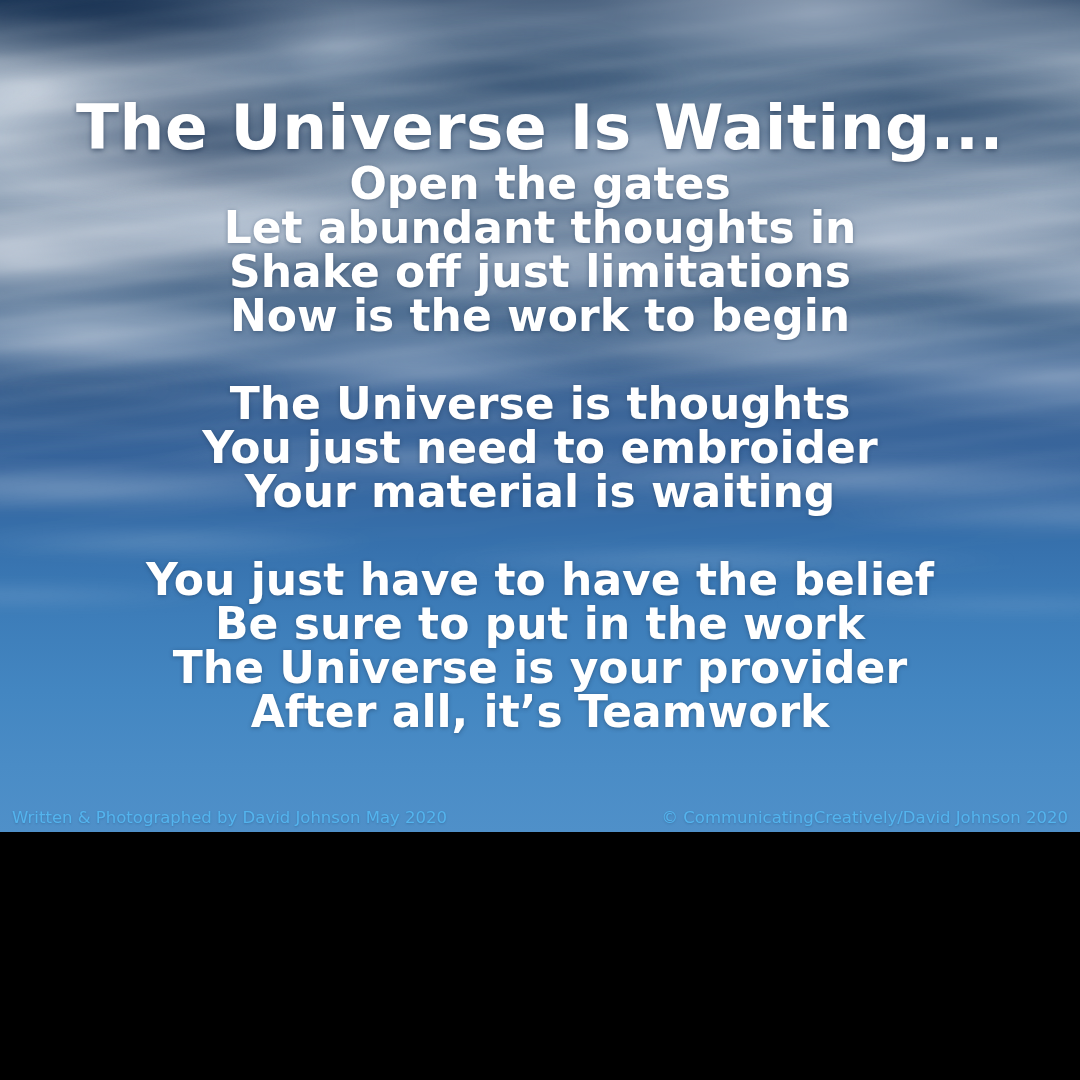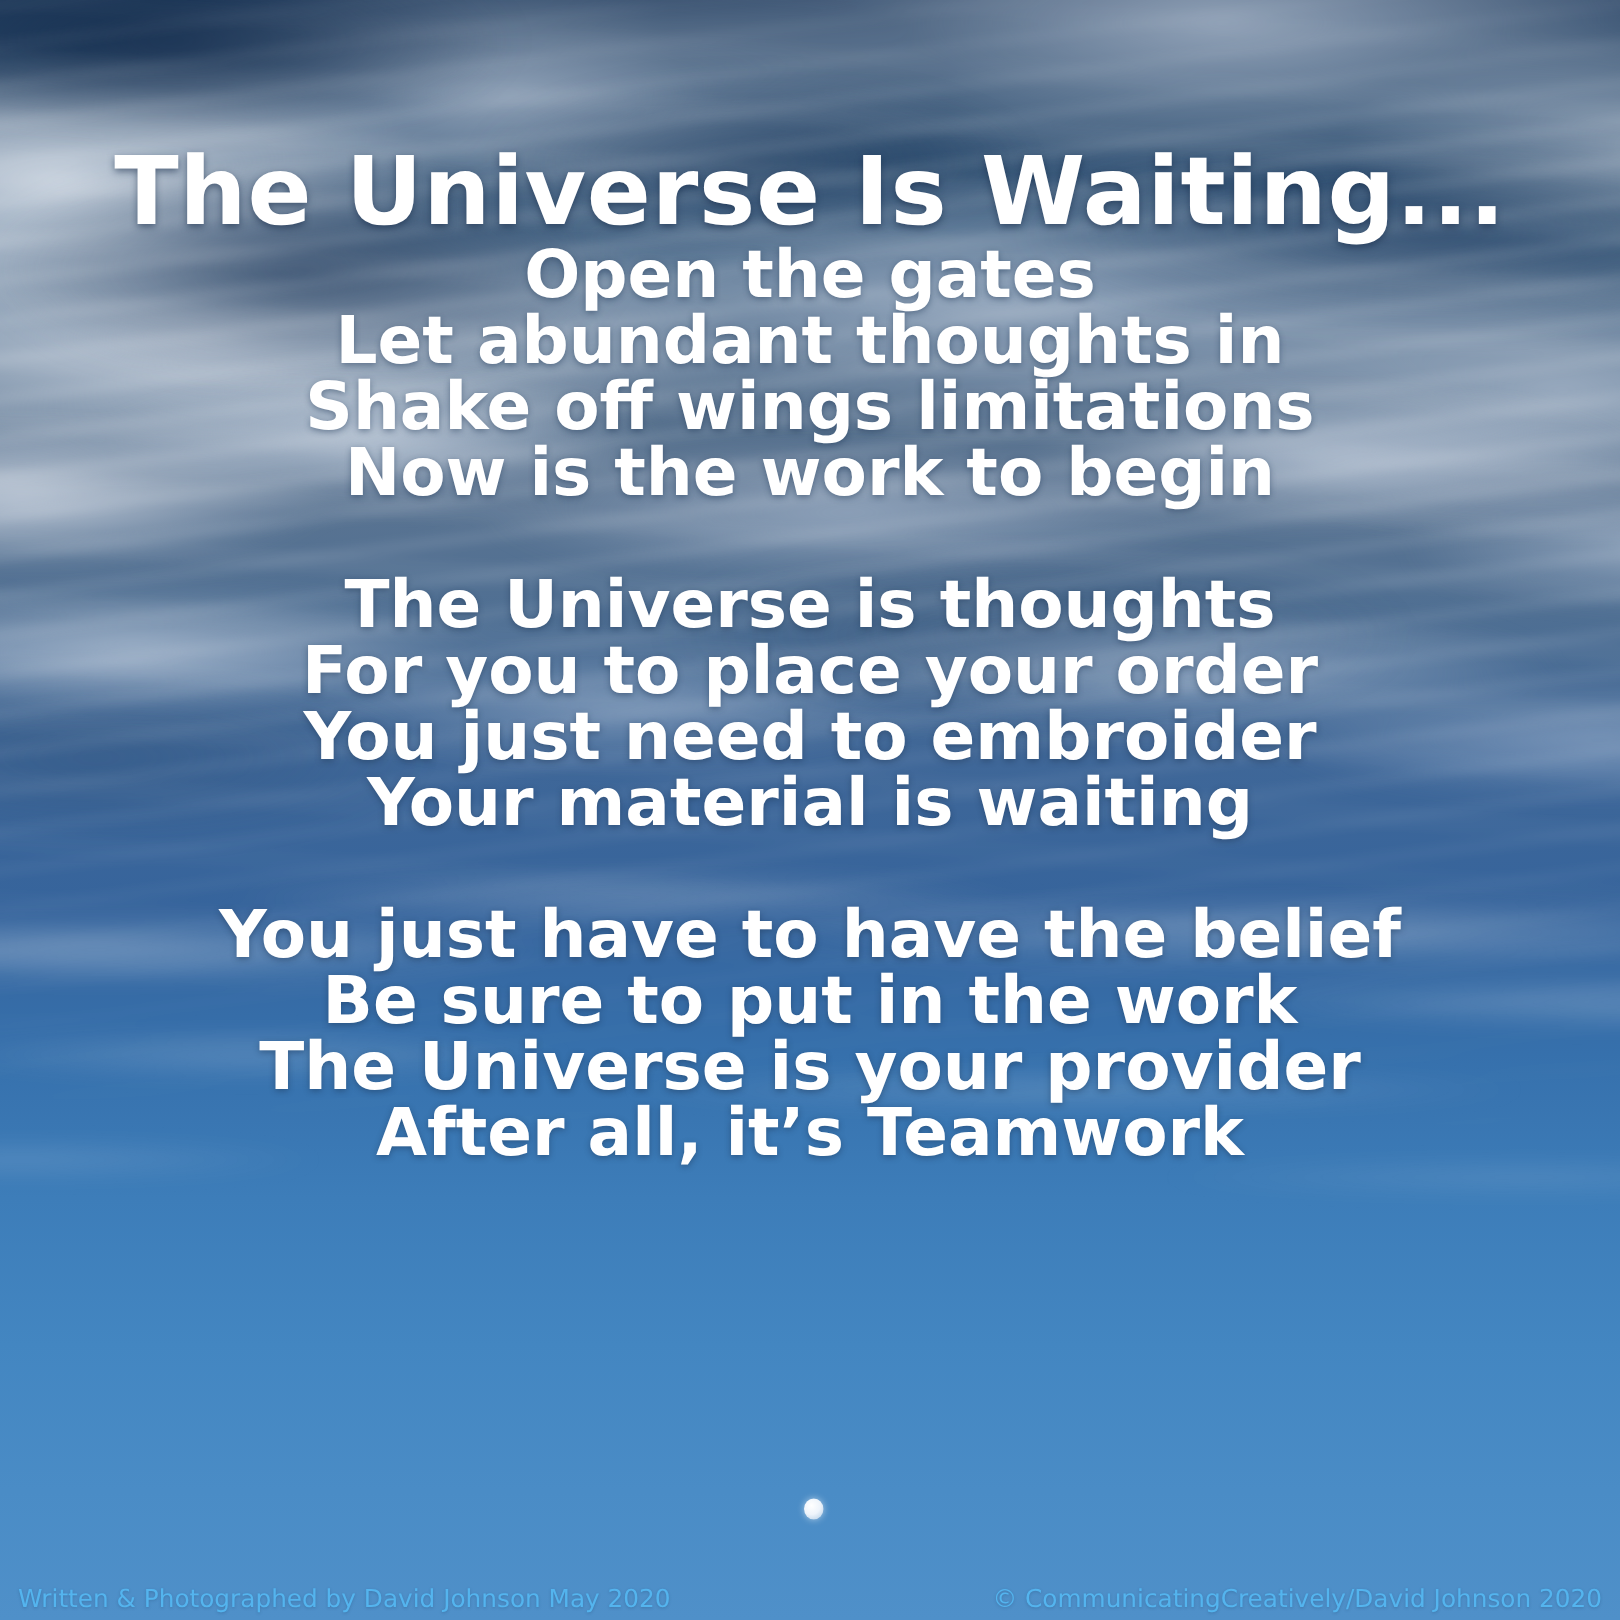--- a/index.html
+++ b/index.html
@@ -6,21 +6,21 @@
   html, body {
     margin: 0;
     padding: 0;
     background: #000;
   }
 
   
   #poster {
     position: relative;
     width: 1080px;
-    height: 1080px;
+    height: 832px;
     overflow: hidden;
     font-family: "DejaVu Sans", "Liberation Sans", sans-serif;
     
     background:
       linear-gradient(to bottom,
         #223d5e 0%,
         #2b4a6c 6%,
         #3a5b7d 14%,
         #4e6a88 22%,
         #5b7491 30%,
@@ -203,27 +203,26 @@
 
   <div id="content">
 
     <h1 id="poem-title">The Universe Is Waiting...</h1>
 
     <div id="poem-body">
 
       <div class="stanza">
         <div class="poem-line">Open the gates</div>
         <div class="poem-line">Let abundant thoughts in</div>
-        <div class="poem-line">Shake off wings limitations</div>
+        <div class="poem-line">Shake off just limitations</div>
         <div class="poem-line">Now is the work to begin</div>
       </div>
 
       <div class="stanza">
         <div class="poem-line">The Universe is thoughts</div>
-        <div class="poem-line">For you to place your order</div>
         <div class="poem-line">You just need to embroider</div>
         <div class="poem-line">Your material is waiting</div>
       </div>
 
 
       <div class="stanza">
         <div class="poem-line">You just have to have the belief</div>
         <div class="poem-line">Be sure to put in the work</div>
         <div class="poem-line">The Universe is your provider</div>
         <div class="poem-line">After all, it’s Teamwork</div>

